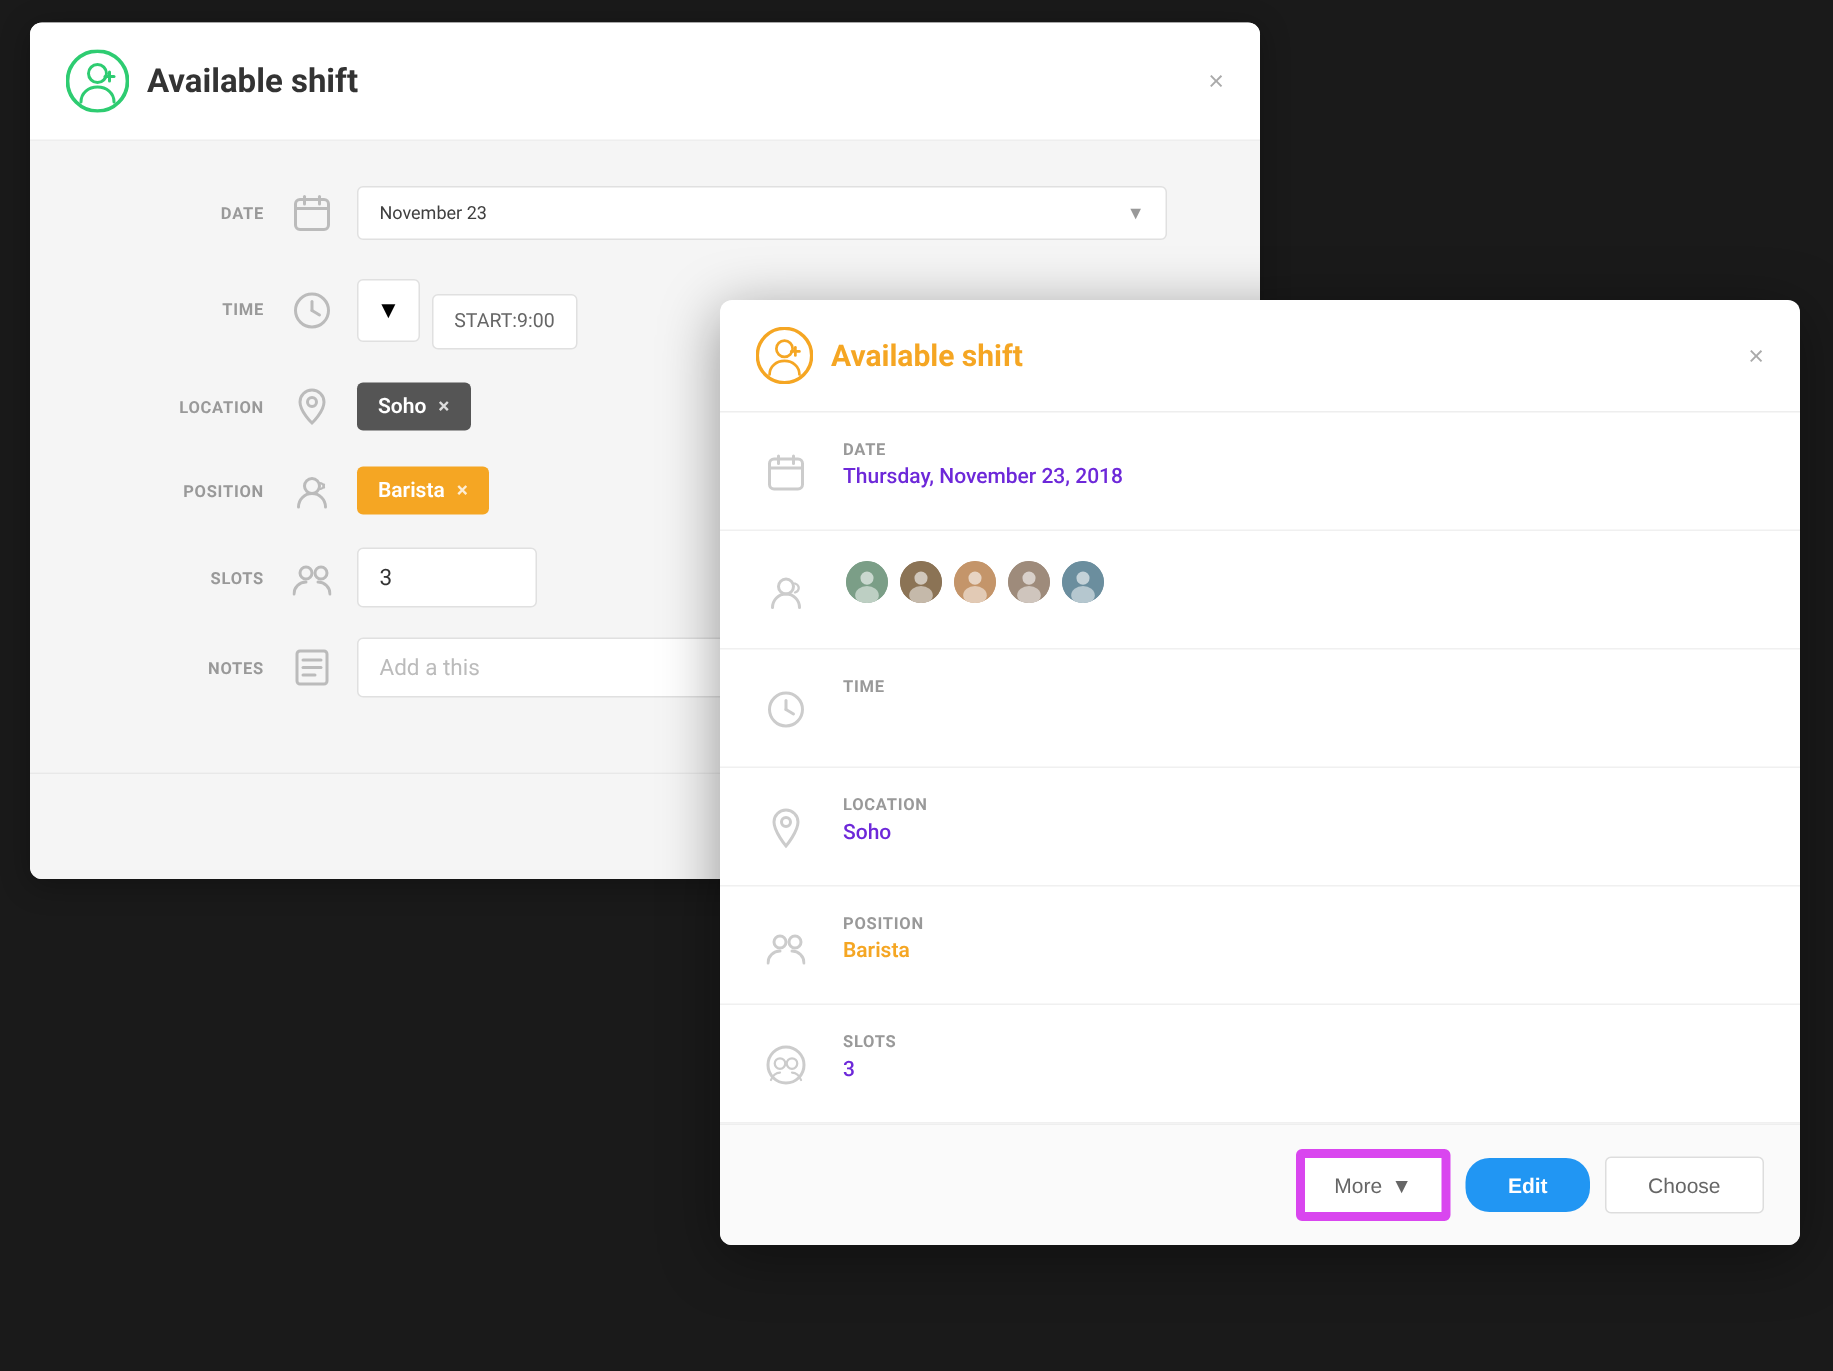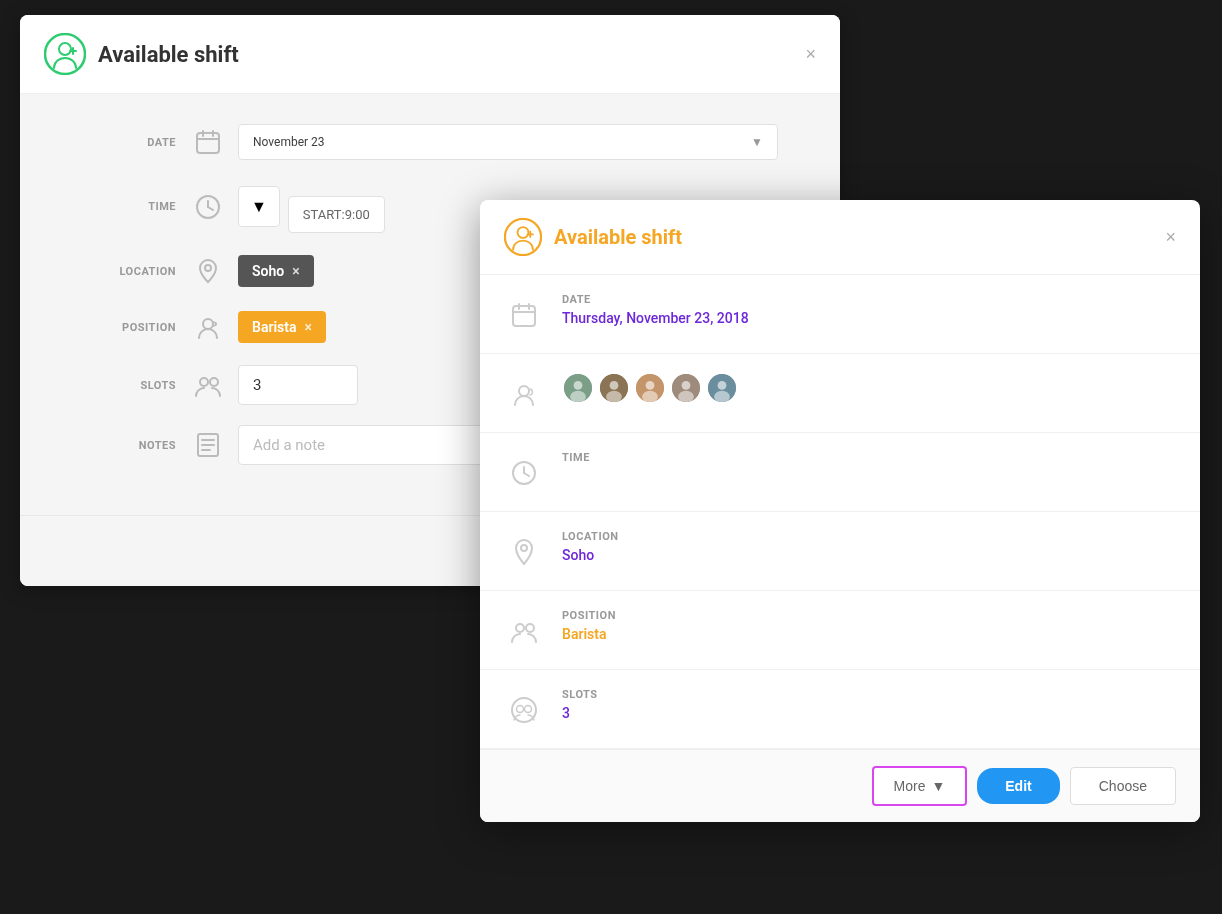--- a/index.html
+++ b/index.html
@@ -321,21 +321,21 @@
       align-items: center;
       justify-content: flex-end;
       padding: 16px 24px;
       background: #fafafa;
       gap: 10px;
       border-top: 1px solid #eee;
     }
     .btn-more {
       padding: 10px 20px;
       background: #fff;
-      border: 2px solid #d946ef;
+      border: 6px solid #d946ef;
       border-radius: 4px;
       font-size: 14px;
       color: #666;
       cursor: pointer;
       display: flex;
       align-items: center;
       gap: 6px;
     }
     .btn-edit {
       padding: 10px 28px;
@@ -463,21 +463,21 @@
       <span class="form-label">NOTES</span>
       <div class="form-icon">
         <svg width="24" height="26" viewBox="0 0 24 26" fill="none">
           <rect x="2" y="2" width="20" height="22" rx="2" stroke="#bbb" stroke-width="2" fill="none"></rect>
           <line x1="6" y1="8" x2="18" y2="8" stroke="#bbb" stroke-width="2" stroke-linecap="round"></line>
           <line x1="6" y1="13" x2="18" y2="13" stroke="#bbb" stroke-width="2" stroke-linecap="round"></line>
           <line x1="6" y1="18" x2="14" y2="18" stroke="#bbb" stroke-width="2" stroke-linecap="round"></line>
         </svg>
       </div>
       <div class="notes-input">
-        <span style="color:#bbb">Add a note</span>
+        <span style="color:#bbb">Add a this</span>
       </div>
     </div>
   </div>
   <div class="modal-bg-footer">
     <button class="btn-cancel">Cancel</button>
     <button class="btn-save" style="background:#4caf50; color:#fff; border:none; padding:10px 28px; border-radius:4px; font-size:14px; cursor:pointer;"></button>
   </div>
 </div>
 
 <div class="modal-fg">

